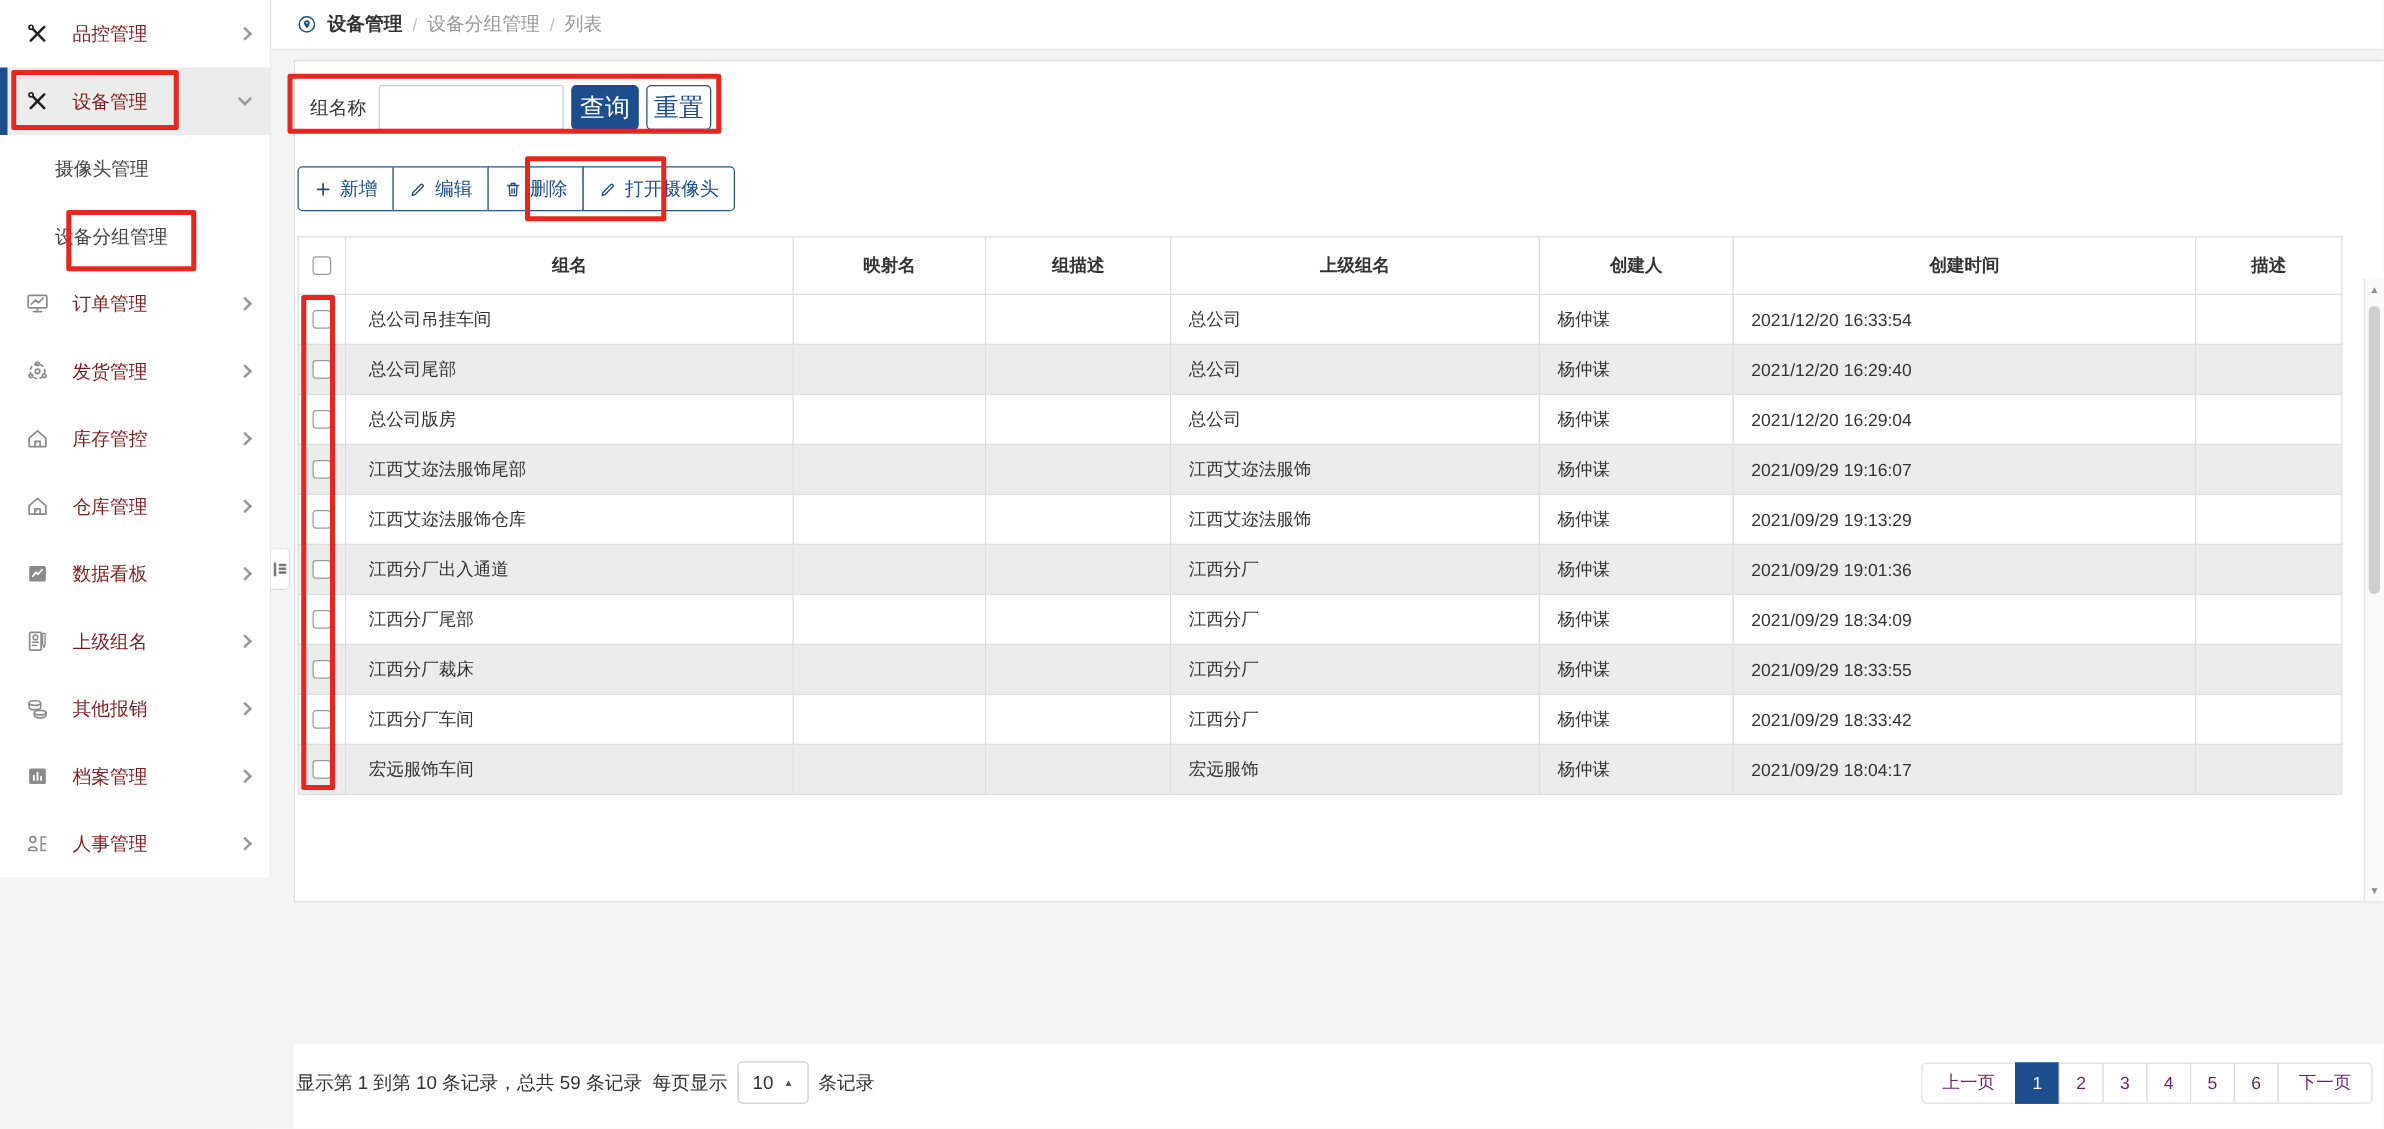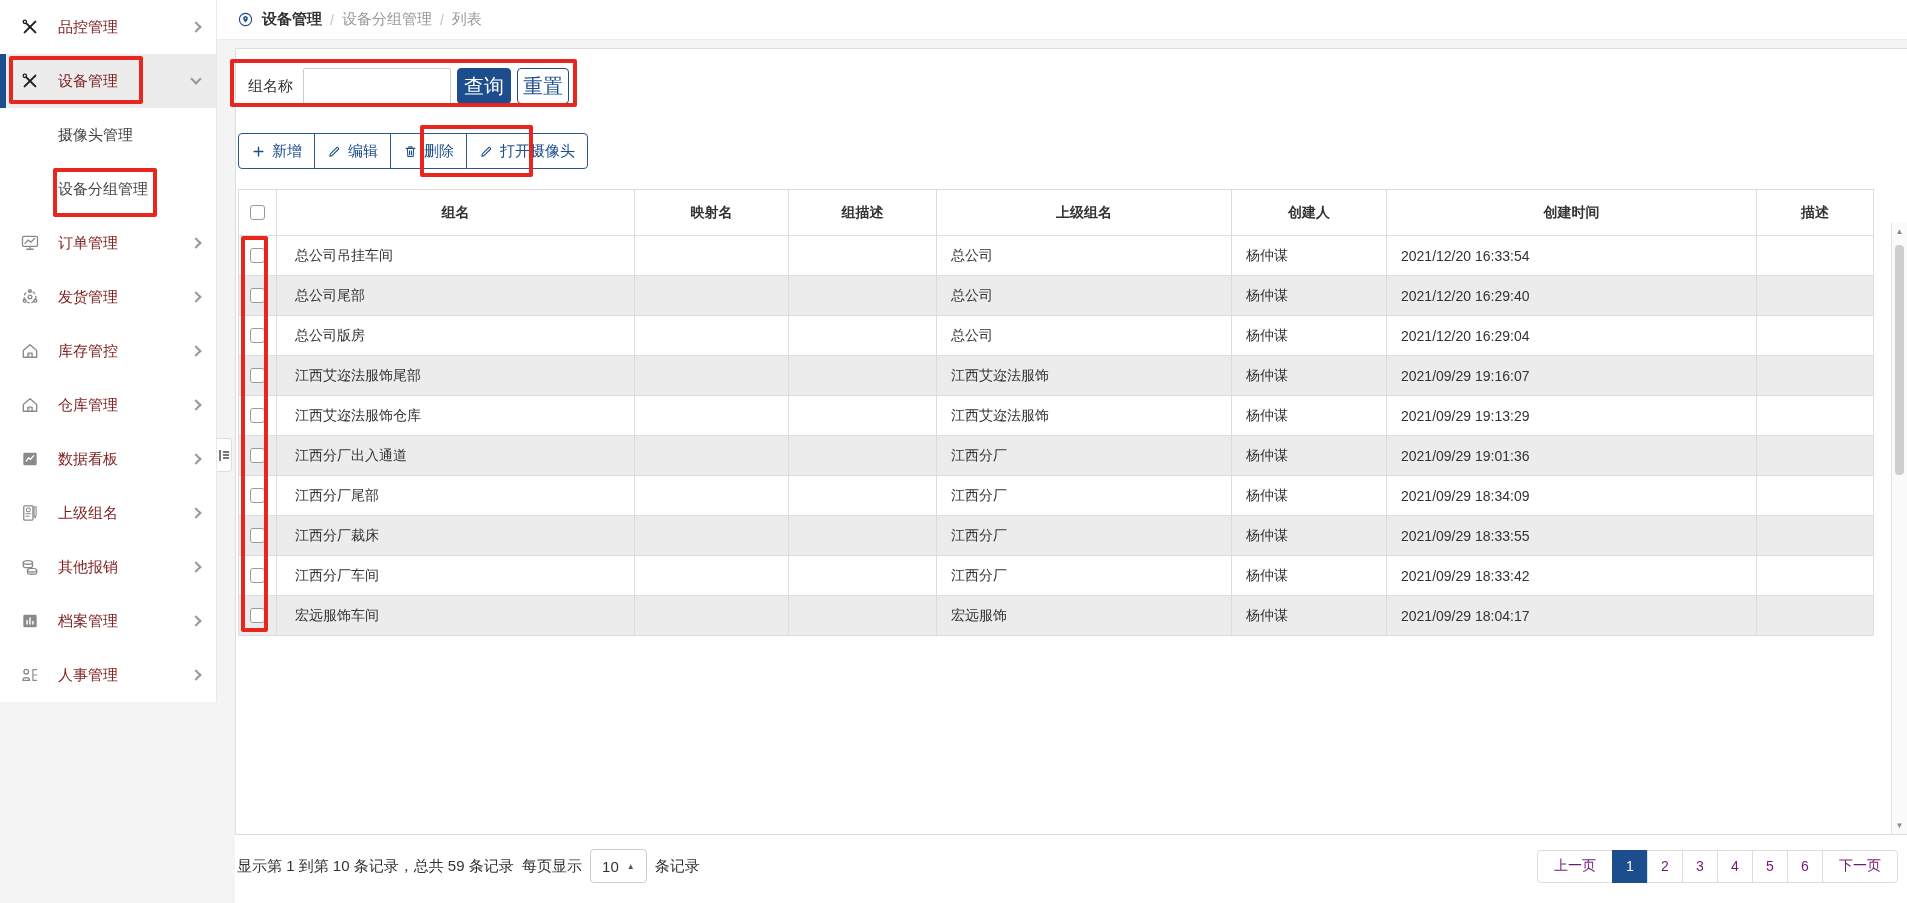--- a/index.html
+++ b/index.html
@@ -10,37 +10,37 @@
   .sidebar { position:absolute; left:0; top:0; width:217px; height:702px; background:#fff; border-right:1px solid #e9e9e9; z-index:5; }
   .side-item { position:relative; display:flex; align-items:center; height:54px; padding:0 16px 0 20px; cursor:pointer; }
   .side-item.active { background:#ececec; }
   .side-item.active::before { content:""; position:absolute; left:0; top:0; bottom:0; width:6px; background:#1c4d8d; }
   .s-icon { width:20px; height:20px; margin-right:18px; color:#8a8a8a; flex:none; display:flex; align-items:center; }
   .s-icon svg { width:20px; height:20px; }
   .s-icon[data-name="tools-icon"] { color:#1f1f1f; }
   .s-label { font-size:15px; color:#7f1d1d; }
   .chev { width:8px; height:8px; border-right:2px solid #999; border-bottom:2px solid #999; transform:rotate(-45deg); margin-left:auto; flex:none; }
   .chev.down { transform:rotate(45deg); margin-top:-4px; }
-  .side-sub { display:flex; align-items:center; height:54px; padding-left:58px; cursor:pointer;font-family:Liberation Mono, monospace; }
+  .side-sub { display:flex; align-items:center; height:54px; padding-left:44px; cursor:pointer;font-family:Liberation Mono, monospace; }
   .side-sub .s-label { color:#444; }
 
   .collapse-handle { position:absolute; left:217px; top:438px; width:15px; height:34px; background:#fff; border:1px solid #ddd; border-left:none; border-radius:0 4px 4px 0; display:flex; align-items:center; justify-content:center; z-index:6; cursor:pointer; }
   .ch-bar { width:2px; height:11px; background:#777; margin-right:2px; }
   .ch-lines i { display:block; width:6px; height:2px; background:#777; margin:1px 0; }
 
   
   .topbar { position:absolute; left:217px; top:0; right:0; height:40px; background:#fff; border-bottom:1px solid #ebebeb; display:flex; align-items:center; padding-left:20px; gap:8px; }
   .bc-icon { width:17px; height:17px; color:#1c4d8d; display:flex; }
   .bc-icon svg { width:17px; height:17px; }
   .bc-current { font-size:15px; font-weight:bold; color:#333; }
   .bc-sep { color:#c0c0c0; font-size:14px; }
   .bc-item { font-size:15px; color:#999; cursor:pointer; }
 
   
-  .panel { position:absolute; left:235px; top:48px; right:0; height:787px; background:#fff; border:1px solid #ddd; border-right:none; }
+  .panel { position:absolute; left:235px; top:48px; right:0; height:674px; background:#fff; border:1px solid #ddd; border-right:none; }
 
   .search-row { position:absolute; left:12px; top:19px; height:36px; display:flex; align-items:center; gap:6px; }
   .search-label { font-size:15px; color:#333; margin-right:4px; }
   .search-input { width:148px; height:36px; border:1px solid #ccc; border-radius:2px; padding:0 8px; font-size:14px; font-family:inherit; }
   .btn { height:36px; border-radius:4px; font-size:20px; font-family:inherit; cursor:pointer; }
   .btn-primary { width:54px; background:#1c4d8d; color:#fff; border:1px solid #1c4d8d; }
   .btn-outline { width:52px; background:#fff; color:#1c4d8d; border:1px solid #1c4d8d; }
 
   .toolbar { position:absolute; left:2px; top:84px; display:flex; }
   .tbtn { display:inline-flex; align-items:center; gap:6px; height:36px; padding:0 12px; background:#fff; border:1px solid #29568f; color:#1c4d8d; font-size:15px; font-family:inherit; margin-left:-1px; cursor:pointer; }

